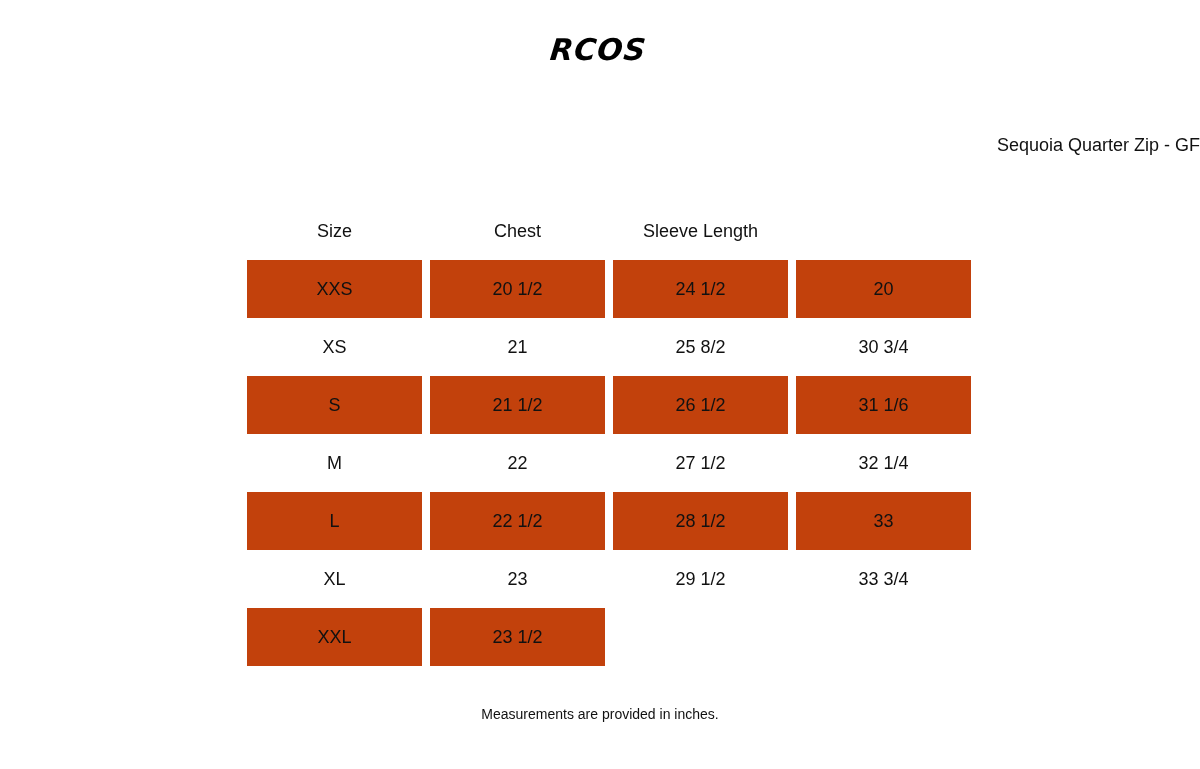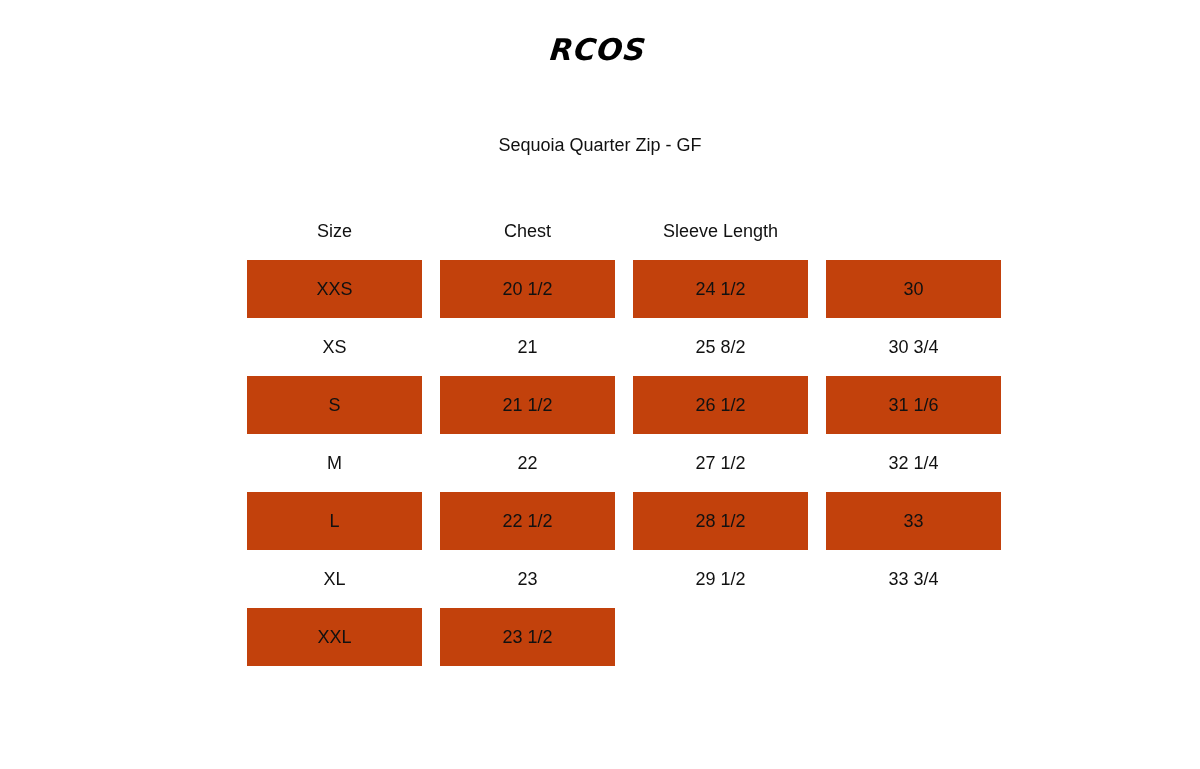--- a/index.html
+++ b/index.html
@@ -8,28 +8,28 @@
     font-family: "Liberation Sans", "DejaVu Sans", sans-serif; color: #111111;
   }
   .page { position: relative; width: 1200px; height: 769px; }
   .logo {
     position: absolute; left: 0; width: 1200px; top: 30px; height: 40px;
     display: flex; justify-content: center; align-items: center;
   }
   .logo svg { display: block; }
   .title {
     position: absolute; left: 0; width: 1200px; top: 133px;
-    text-align: center; font-size: 18px; line-height: 24px; color: #111;
+    text-align: right; font-size: 18px; line-height: 24px; color: #111;
   }
   .table {
     position: absolute; left: 247px; top: 202px; width: 706px;
   }
   .row {
     display: grid; grid-template-columns: 175px 175px 175px 175px;
-    column-gap: 18px; height: 58px;
+    column-gap: 8px; height: 58px;
   }
   .cell {
     display: flex; align-items: center; justify-content: center;
     font-size: 18px; color: #111;
   }
   .row.shaded .cell { background: #c2410c; }
   .head .cell { font-size: 18px; }
   .footnote {
     position: absolute; left: 0; width: 1200px; top: 705px;
     text-align: center; font-size: 14px; line-height: 18px; color: #111;
@@ -52,21 +52,21 @@
     <div class="row head">
       <div class="cell">Size</div>
       <div class="cell">Chest</div>
       <div class="cell">Sleeve Length</div>
     </div>
 
     <div class="row shaded">
       <div class="cell">XXS</div>
       <div class="cell">20 1/2</div>
       <div class="cell">24 1/2</div>
-      <div class="cell">30</div>
+      <div class="cell">20</div>
     </div>
     <div class="row">
       <div class="cell">XS</div>
       <div class="cell">21</div>
       <div class="cell">25 8/2</div>
       <div class="cell">30 3/4</div>
     </div>
     <div class="row shaded">
       <div class="cell">S</div>
       <div class="cell">21 1/2</div>
@@ -90,13 +90,14 @@
       <div class="cell">23</div>
       <div class="cell">29 1/2</div>
       <div class="cell">33 3/4</div>
     </div>
     <div class="row shaded">
       <div class="cell">XXL</div>
       <div class="cell">23 1/2</div>
     </div>
   </div>
 
+  <div class="footnote">Measurements are provided in inches.</div>
 </div>
 
 </body></html>

